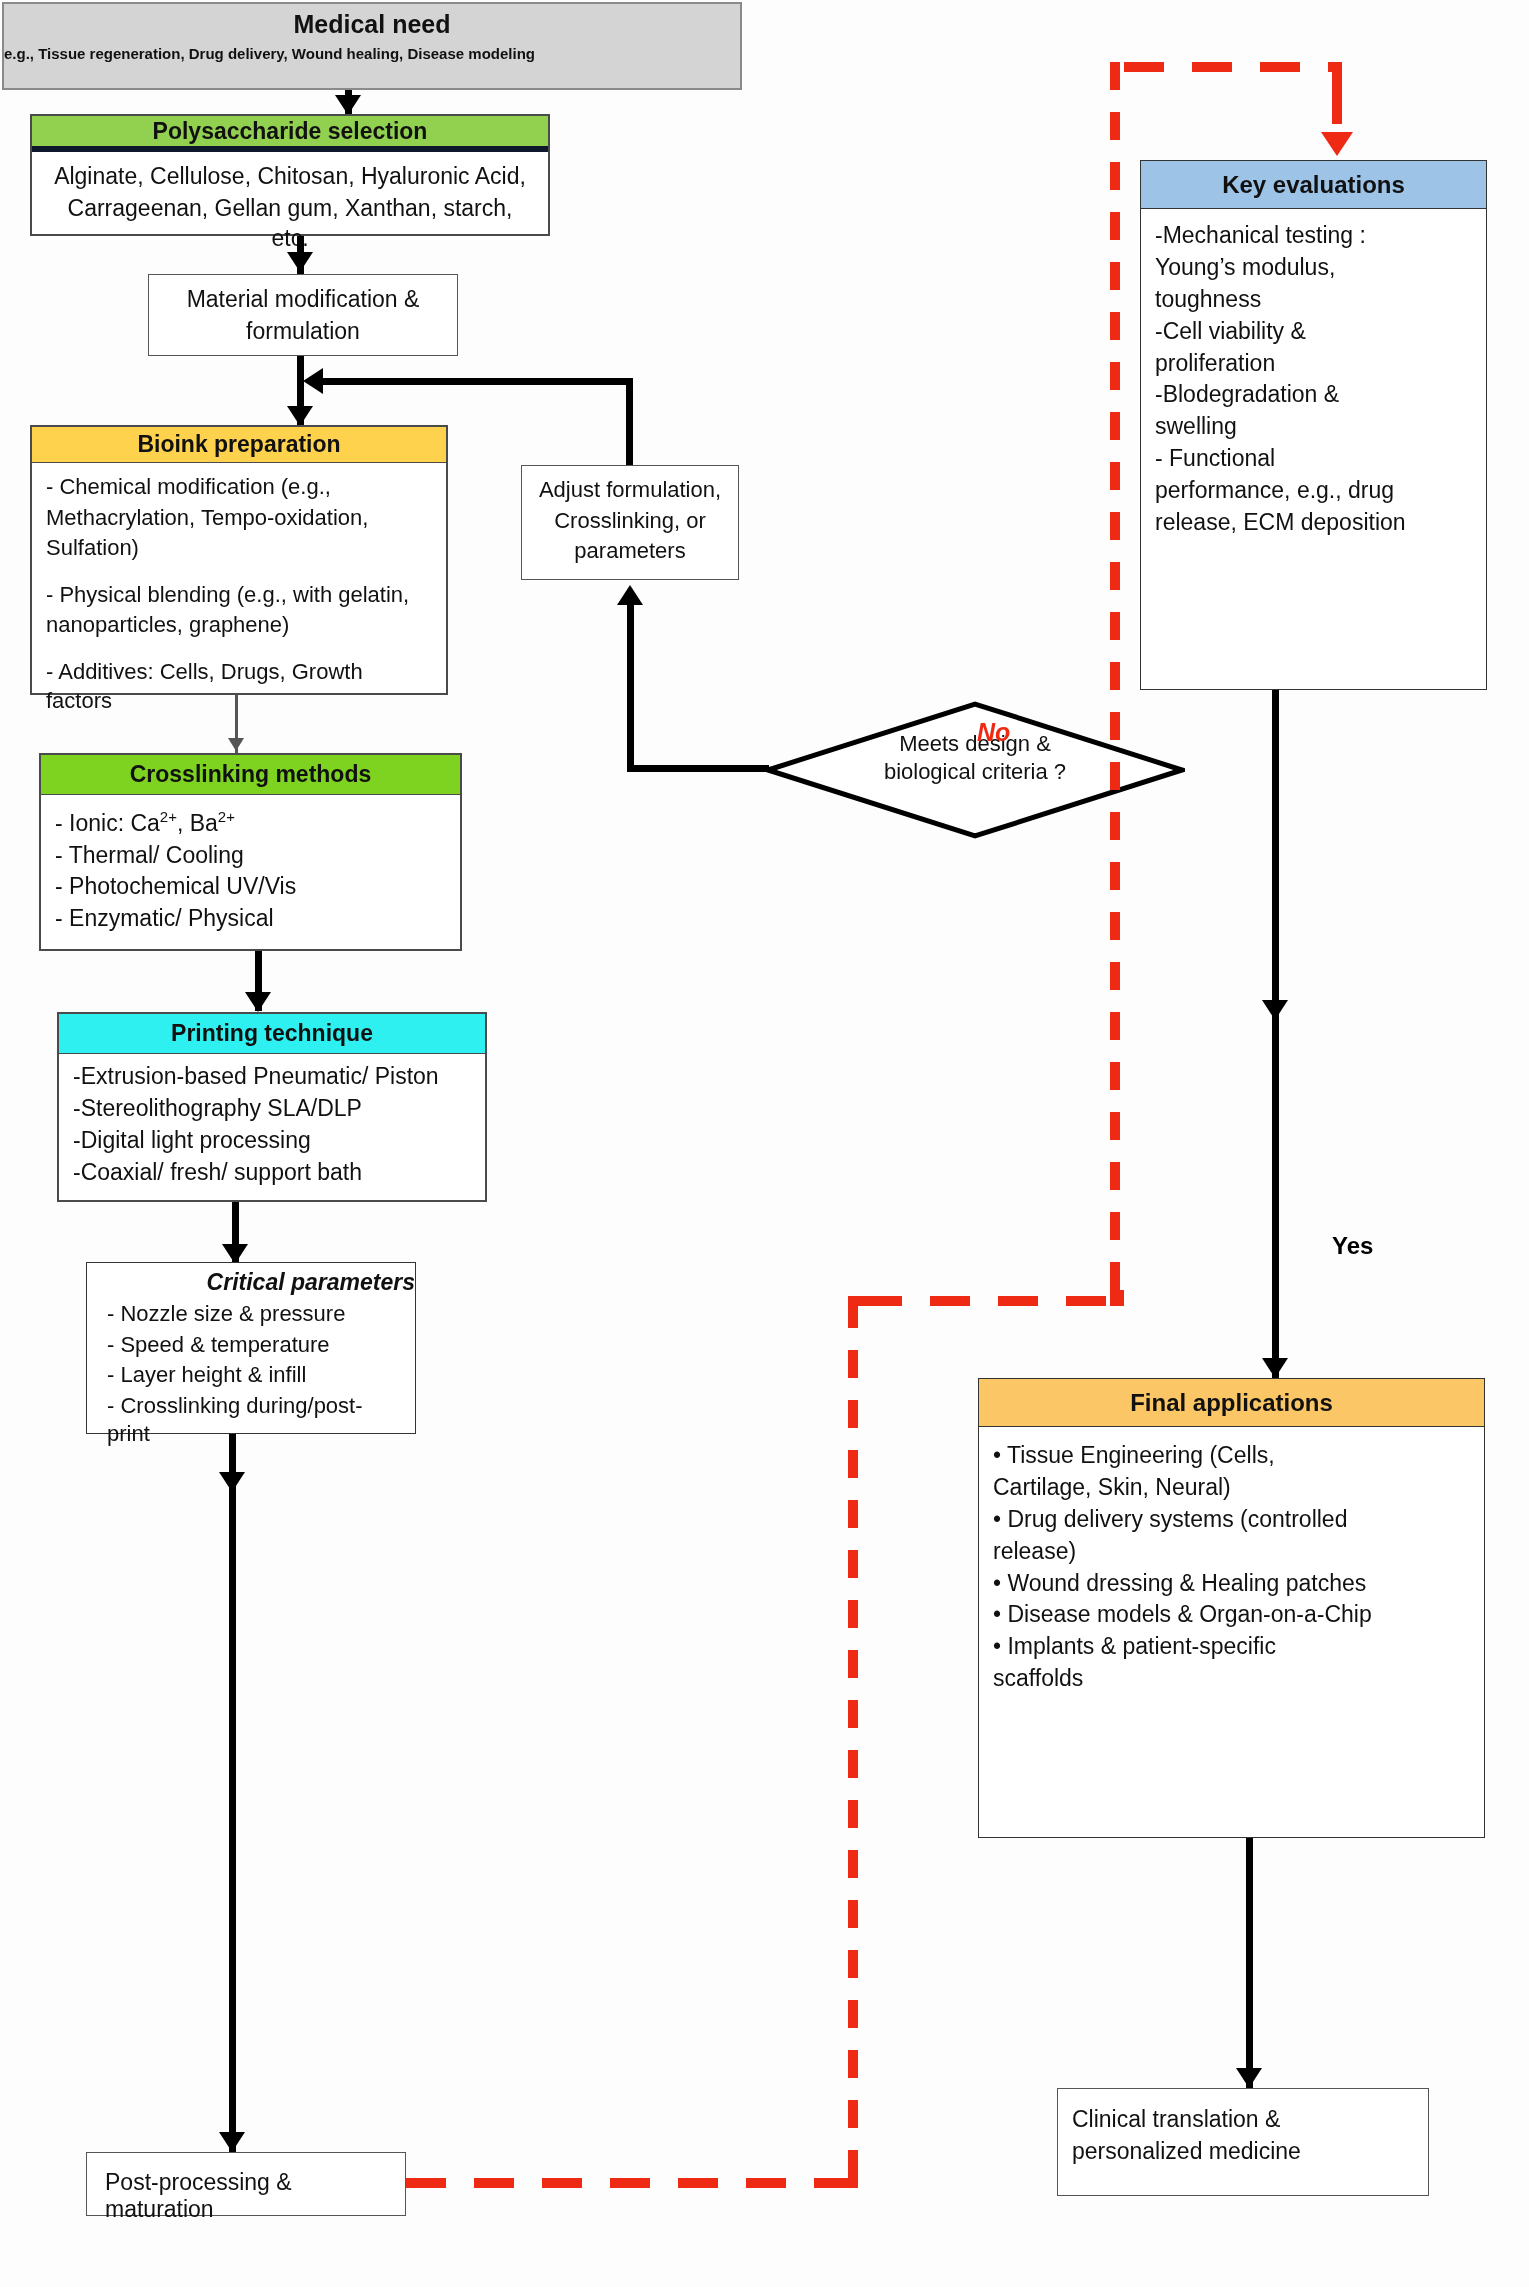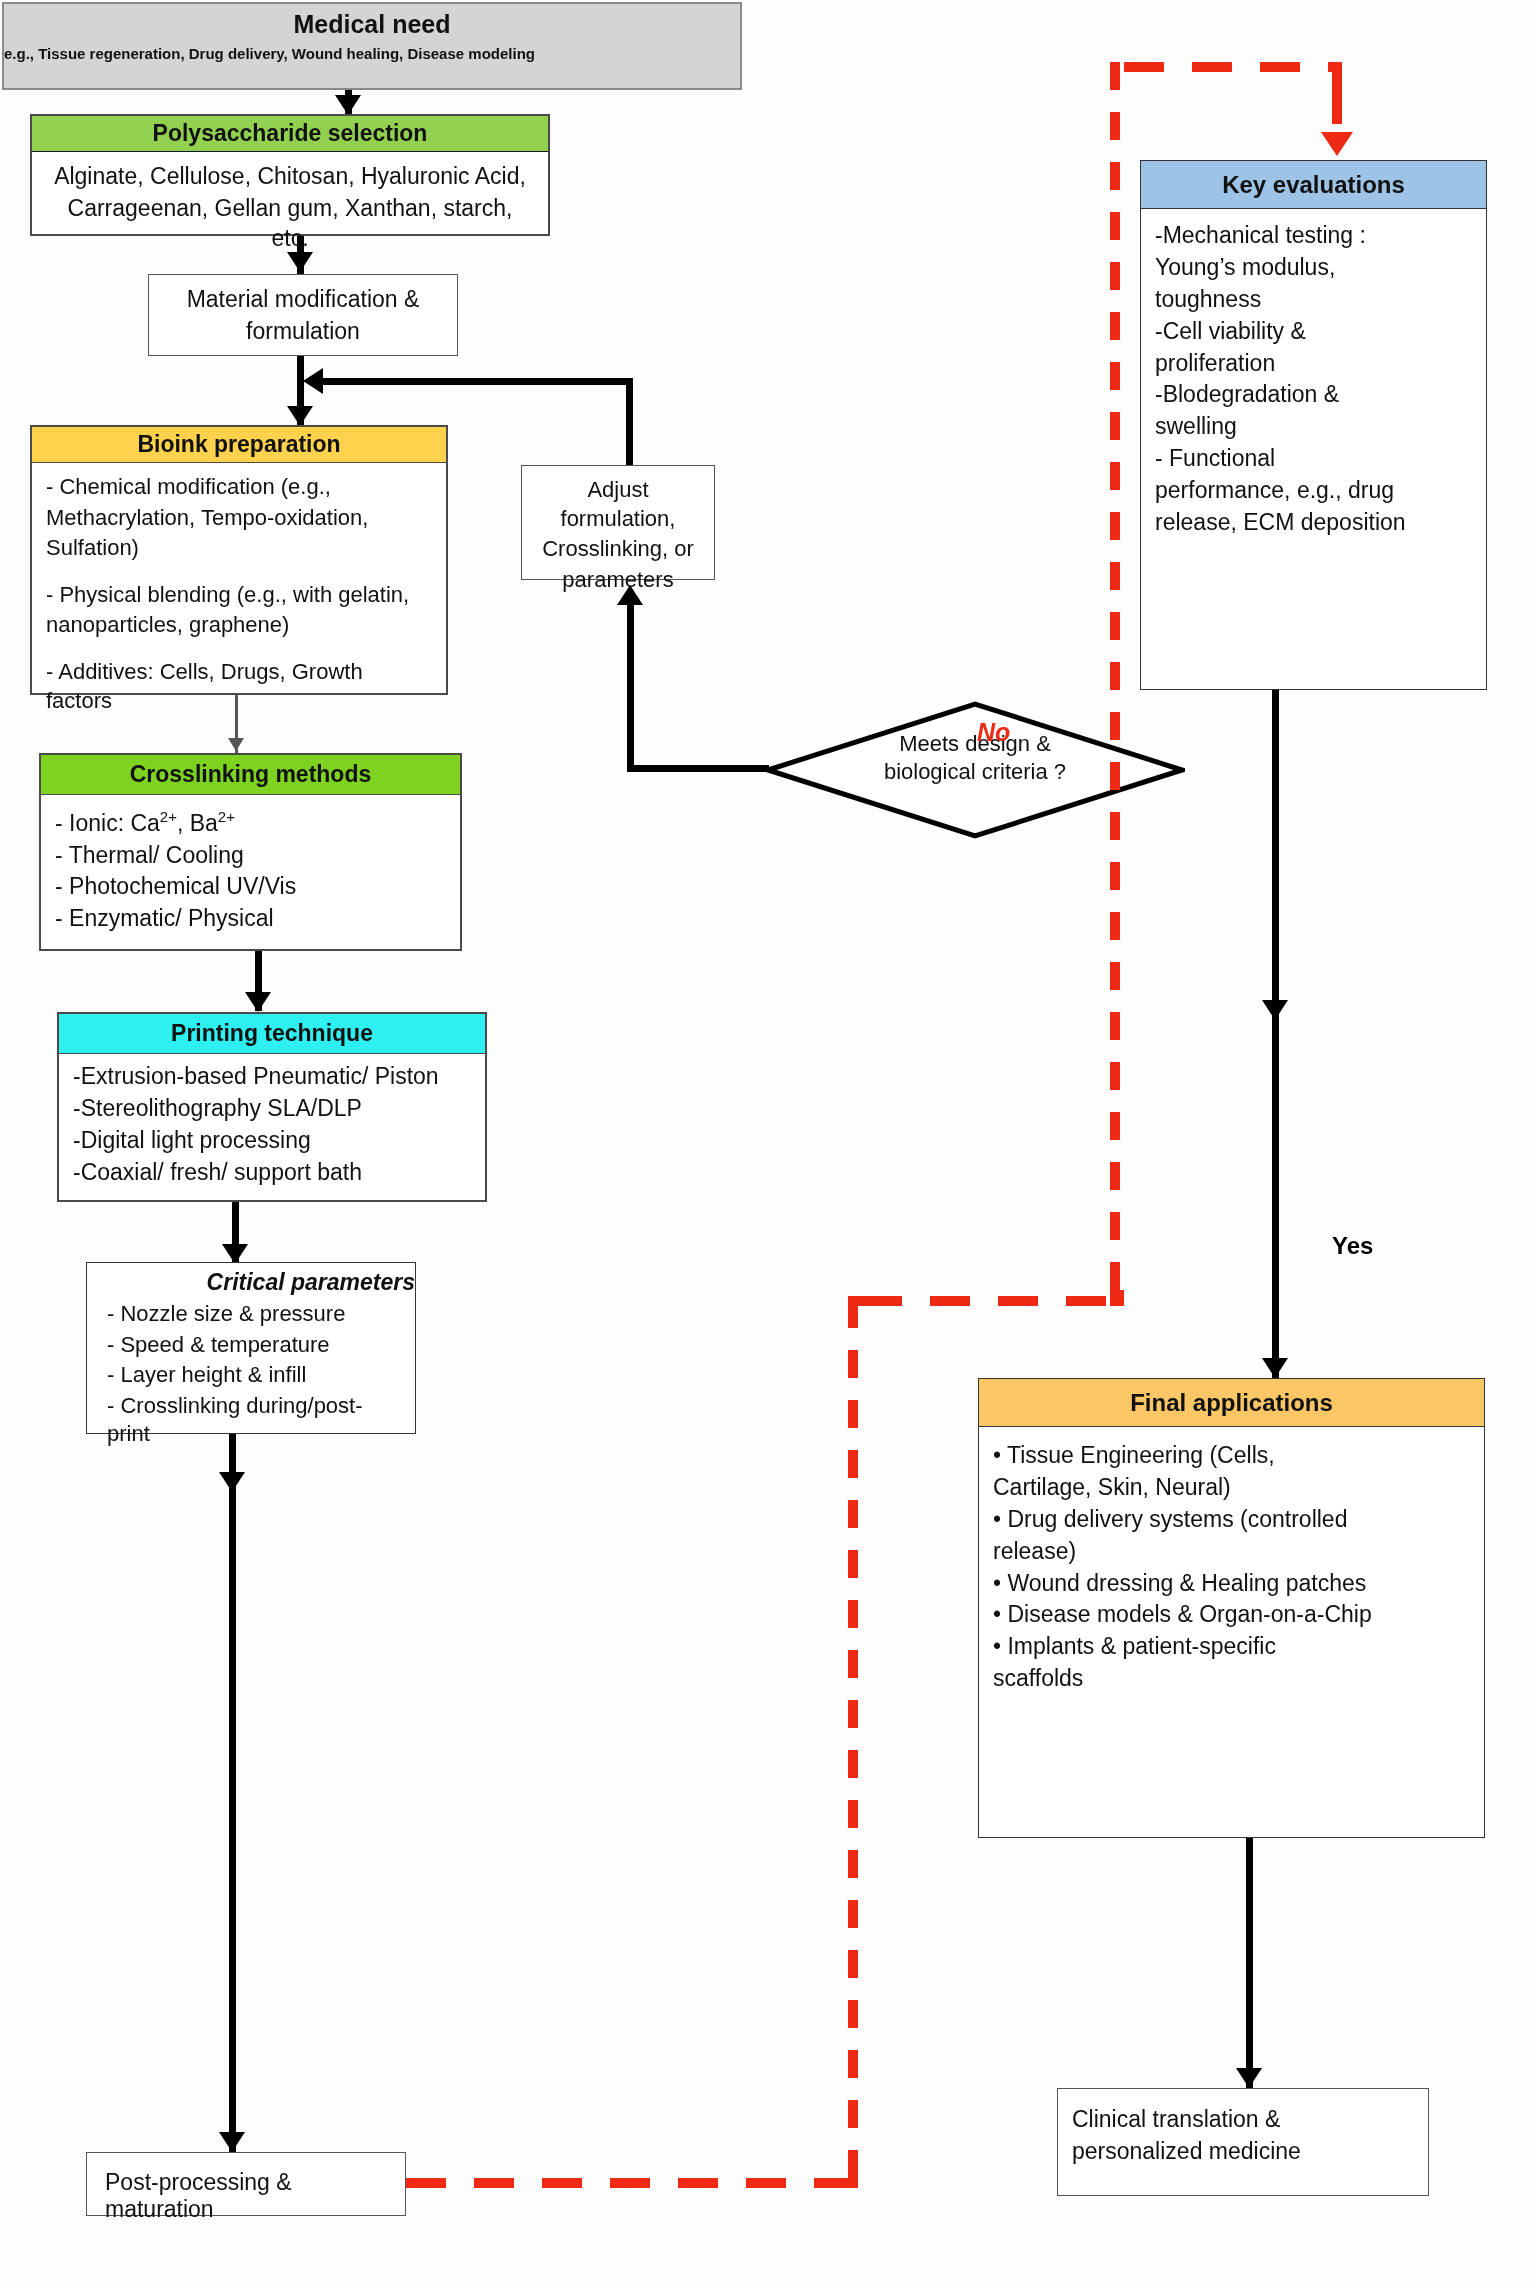--- a/index.html
+++ b/index.html
@@ -45,21 +45,21 @@
 
   <div class="box" style="left:2px;top:2px;width:740px;height:88px;background:#d4d4d4;border:2px solid #8a8a8a;">
     <div style="padding-top:6px;text-align:center;font-weight:bold;font-size:25px;">Medical need</div>
     <div style="padding-top:6px;text-align:left;font-weight:bold;font-size:15px;">e.g., Tissue regeneration, Drug delivery, Wound healing, Disease modeling</div>
   </div>
 
   <div class="vline" style="left:345px;top:90px;height:24px;"></div>
   <div class="arrowdn" style="left:335px;top:95px;"></div>
 
   <div class="box" style="left:30px;top:114px;width:520px;height:122px;">
-    <div class="hdr" style="height:36px;background:#92d050;font-size:23px;border-bottom:1px solid #0f172a;">Polysaccharide selection</div>
+    <div class="hdr" style="height:36px;background:#92d050;font-size:23px;border-bottom:6px solid #0f172a;">Polysaccharide selection</div>
     <div class="body-txt ctr" style="font-size:23px;padding-top:10px;">
       <p>Alginate, Cellulose, Chitosan, Hyaluronic Acid,</p>
       <p>Carrageenan, Gellan gum, Xanthan, starch, etc.</p>
     </div>
   </div>
 
   <div class="vline" style="left:297px;top:236px;height:38px;"></div>
   <div class="arrowdn" style="left:287px;top:252px;"></div>
 
   <div class="box" style="left:148px;top:274px;width:310px;height:82px;border:1.5px solid #555;">
@@ -153,21 +153,21 @@
       <p>swelling</p>
       <p>- Functional</p>
       <p>performance, e.g., drug</p>
       <p>release, ECM deposition</p>
     </div>
   </div>
 
   <div class="vline" style="left:1272px;top:690px;height:330px;"></div>
   <div class="arrowdn" style="left:1262px;top:1000px;"></div>
 
-  <div class="box" style="left:521px;top:465px;width:194px;height:115px;border:1.5px solid #555;">
+  <div class="box" style="left:521px;top:465px;width:218px;height:115px;border:1.5px solid #555;">
     <div class="body-txt ctr" style="font-size:22px;padding-top:10px;line-height:1.55;">
       <p>Adjust formulation,</p>
       <p>Crosslinking, or</p>
       <p>parameters</p>
     </div>
   </div>
 
   <div class="vline" style="left:627px;top:600px;height:172px;"></div>
   <div class="arrowup" style="left:617px;top:585px;"></div>
   <div class="hline" style="left:627px;top:765px;width:142px;"></div>

